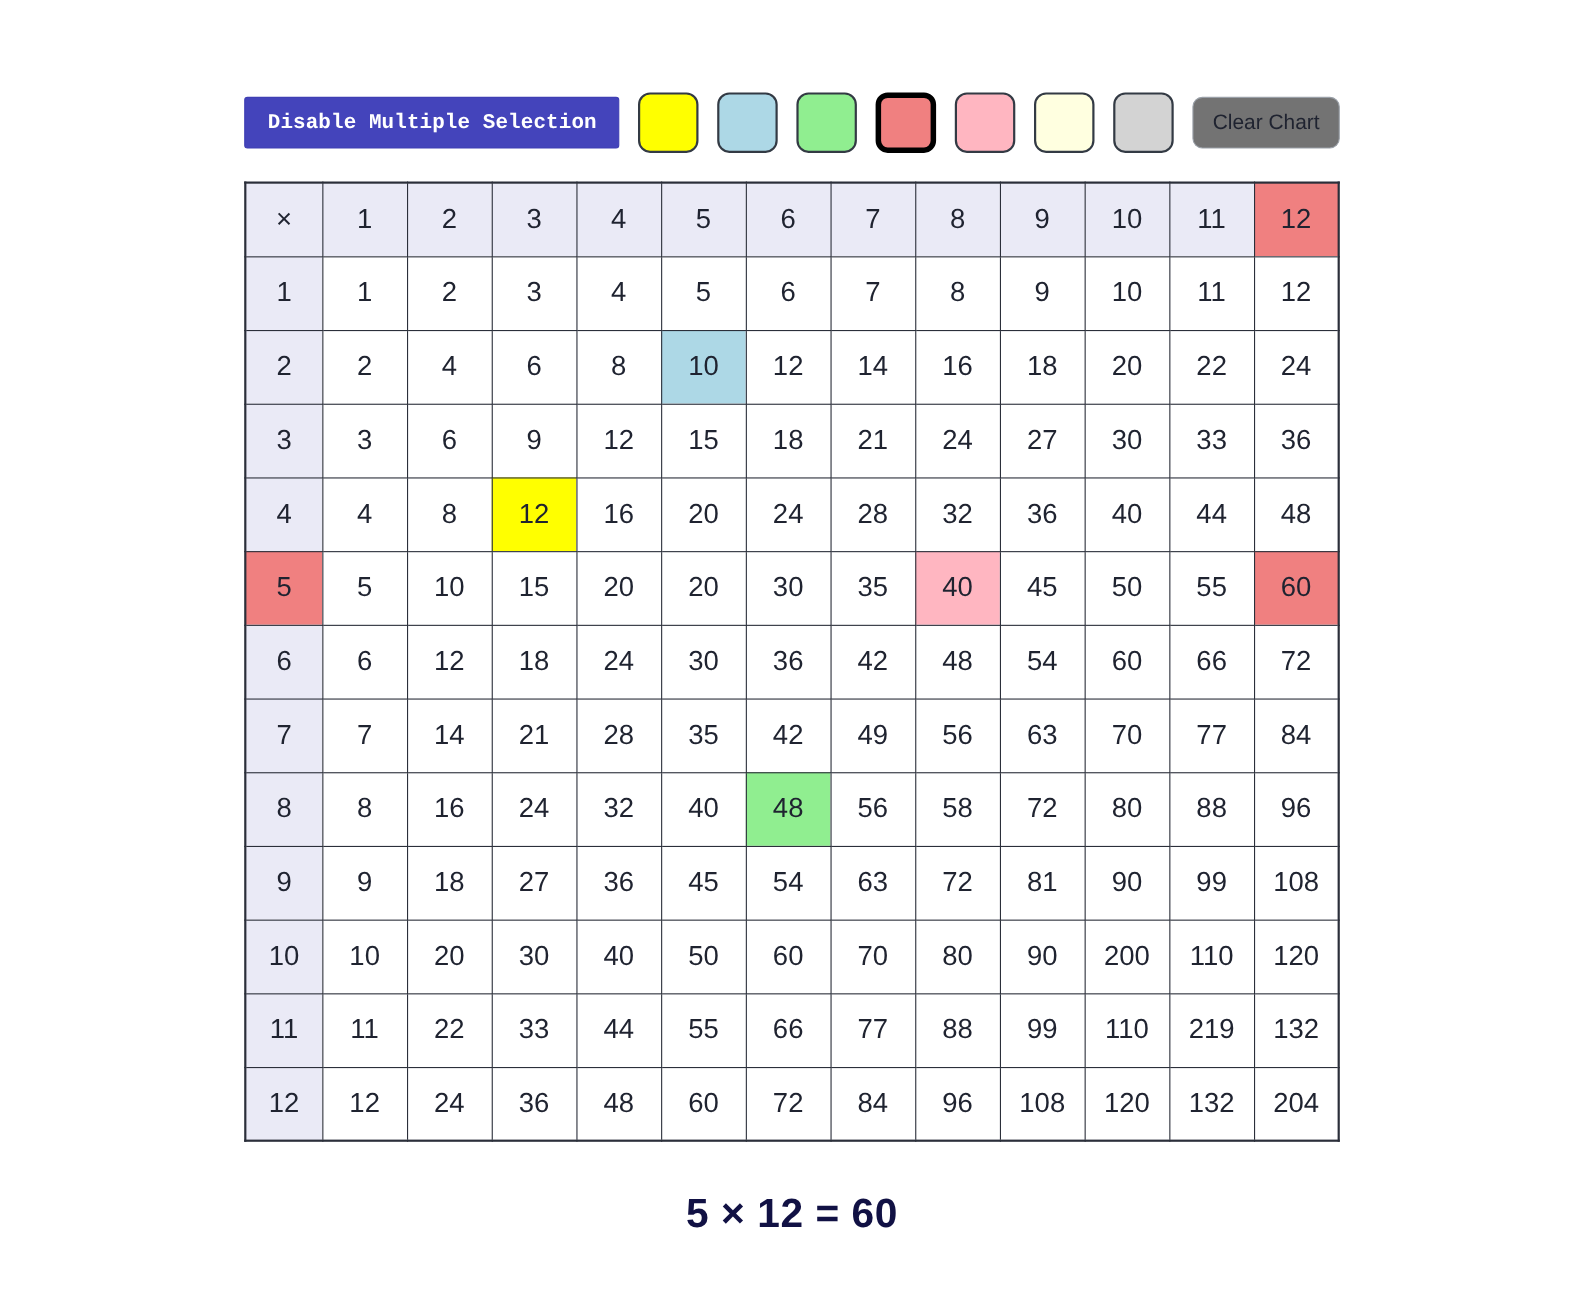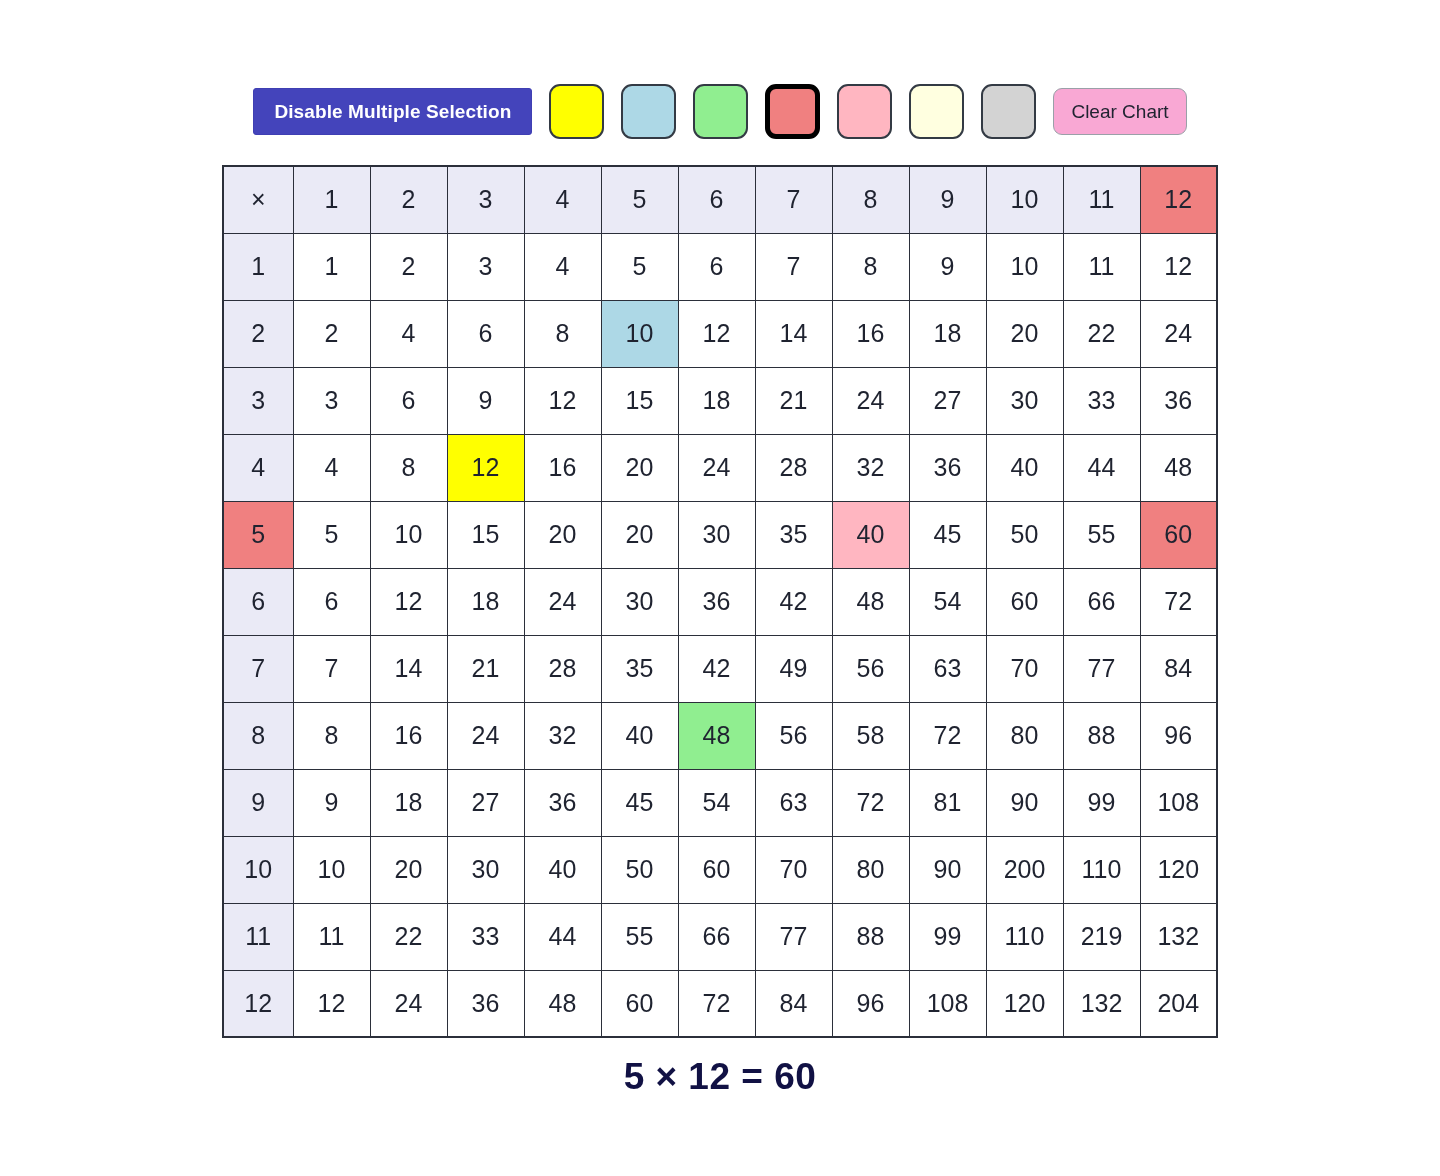--- a/index.html
+++ b/index.html
@@ -34,21 +34,21 @@
     height: 55px;
   }
 
   .toggle-btn {
     height: 47px;
     padding: 0 20px;
     border: 1px solid #3f3fb3;
     border-radius: 3px;
     background: #4444bb;
     color: #ffffff;
-    font-family: Liberation Sans, sans-serif;
+    font-family: Liberation Mono, monospace;
     font-size: 19px;
     font-weight: 700;
     letter-spacing: .1px;
     line-height: 45px;
     cursor: pointer;
     white-space: nowrap;
   }
 
   .swatch {
     width: 55px;
@@ -61,21 +61,21 @@
   }
   .swatch.selected {
     border: 5px solid #000000;
   }
 
   .clear-btn {
     height: 47px;
     padding: 0 17px;
     border: 1px solid #9aa0a8;
     border-radius: 9px;
-    background: #f9a8d4;
+    background: #737373;
     color: #1f2330;
     font-family: "Liberation Sans", sans-serif;
     font-size: 19px;
     font-weight: 400;
     line-height: 45px;
     cursor: pointer;
     white-space: nowrap;
   }
 
   
@@ -110,21 +110,21 @@
   }
   table.mult th.corner {
     width: 70px;
   }
   table.mult th.rowhead {
     width: 70px;
   }
 
   
   .equation {
-    margin-top: 18px;
+    margin-top: 44px;
     font-family: "Liberation Sans", sans-serif;
     font-size: 37px;
     font-weight: 700;
     color: #111144;
     letter-spacing: .5px;
   }
 </style>
 </head>
 <body>
 

